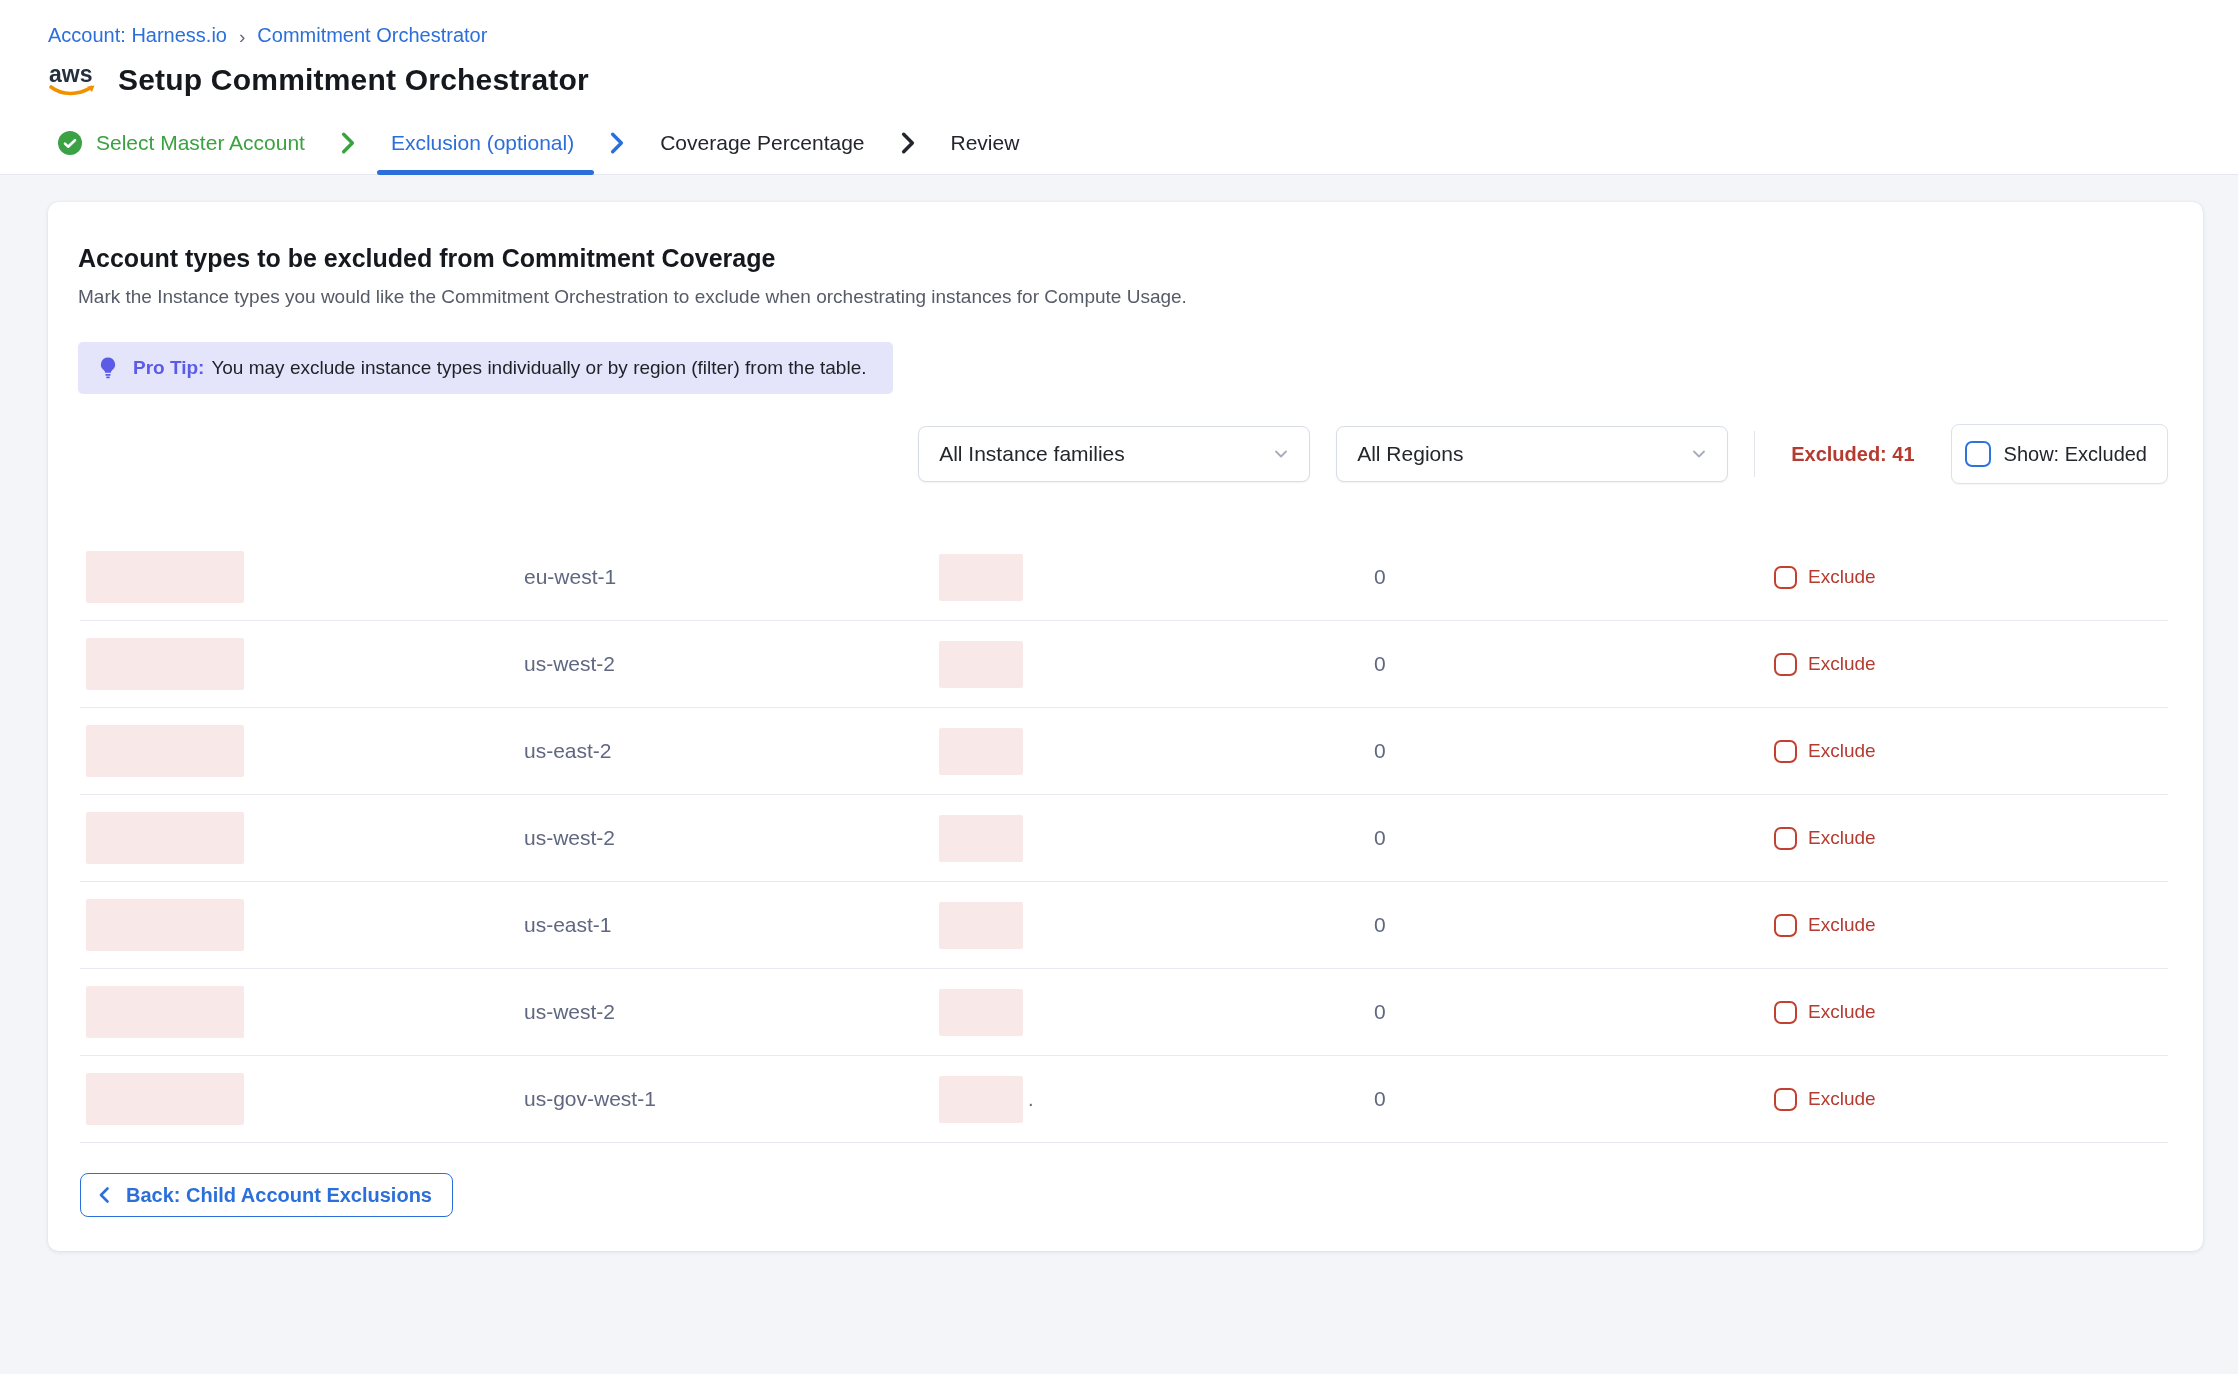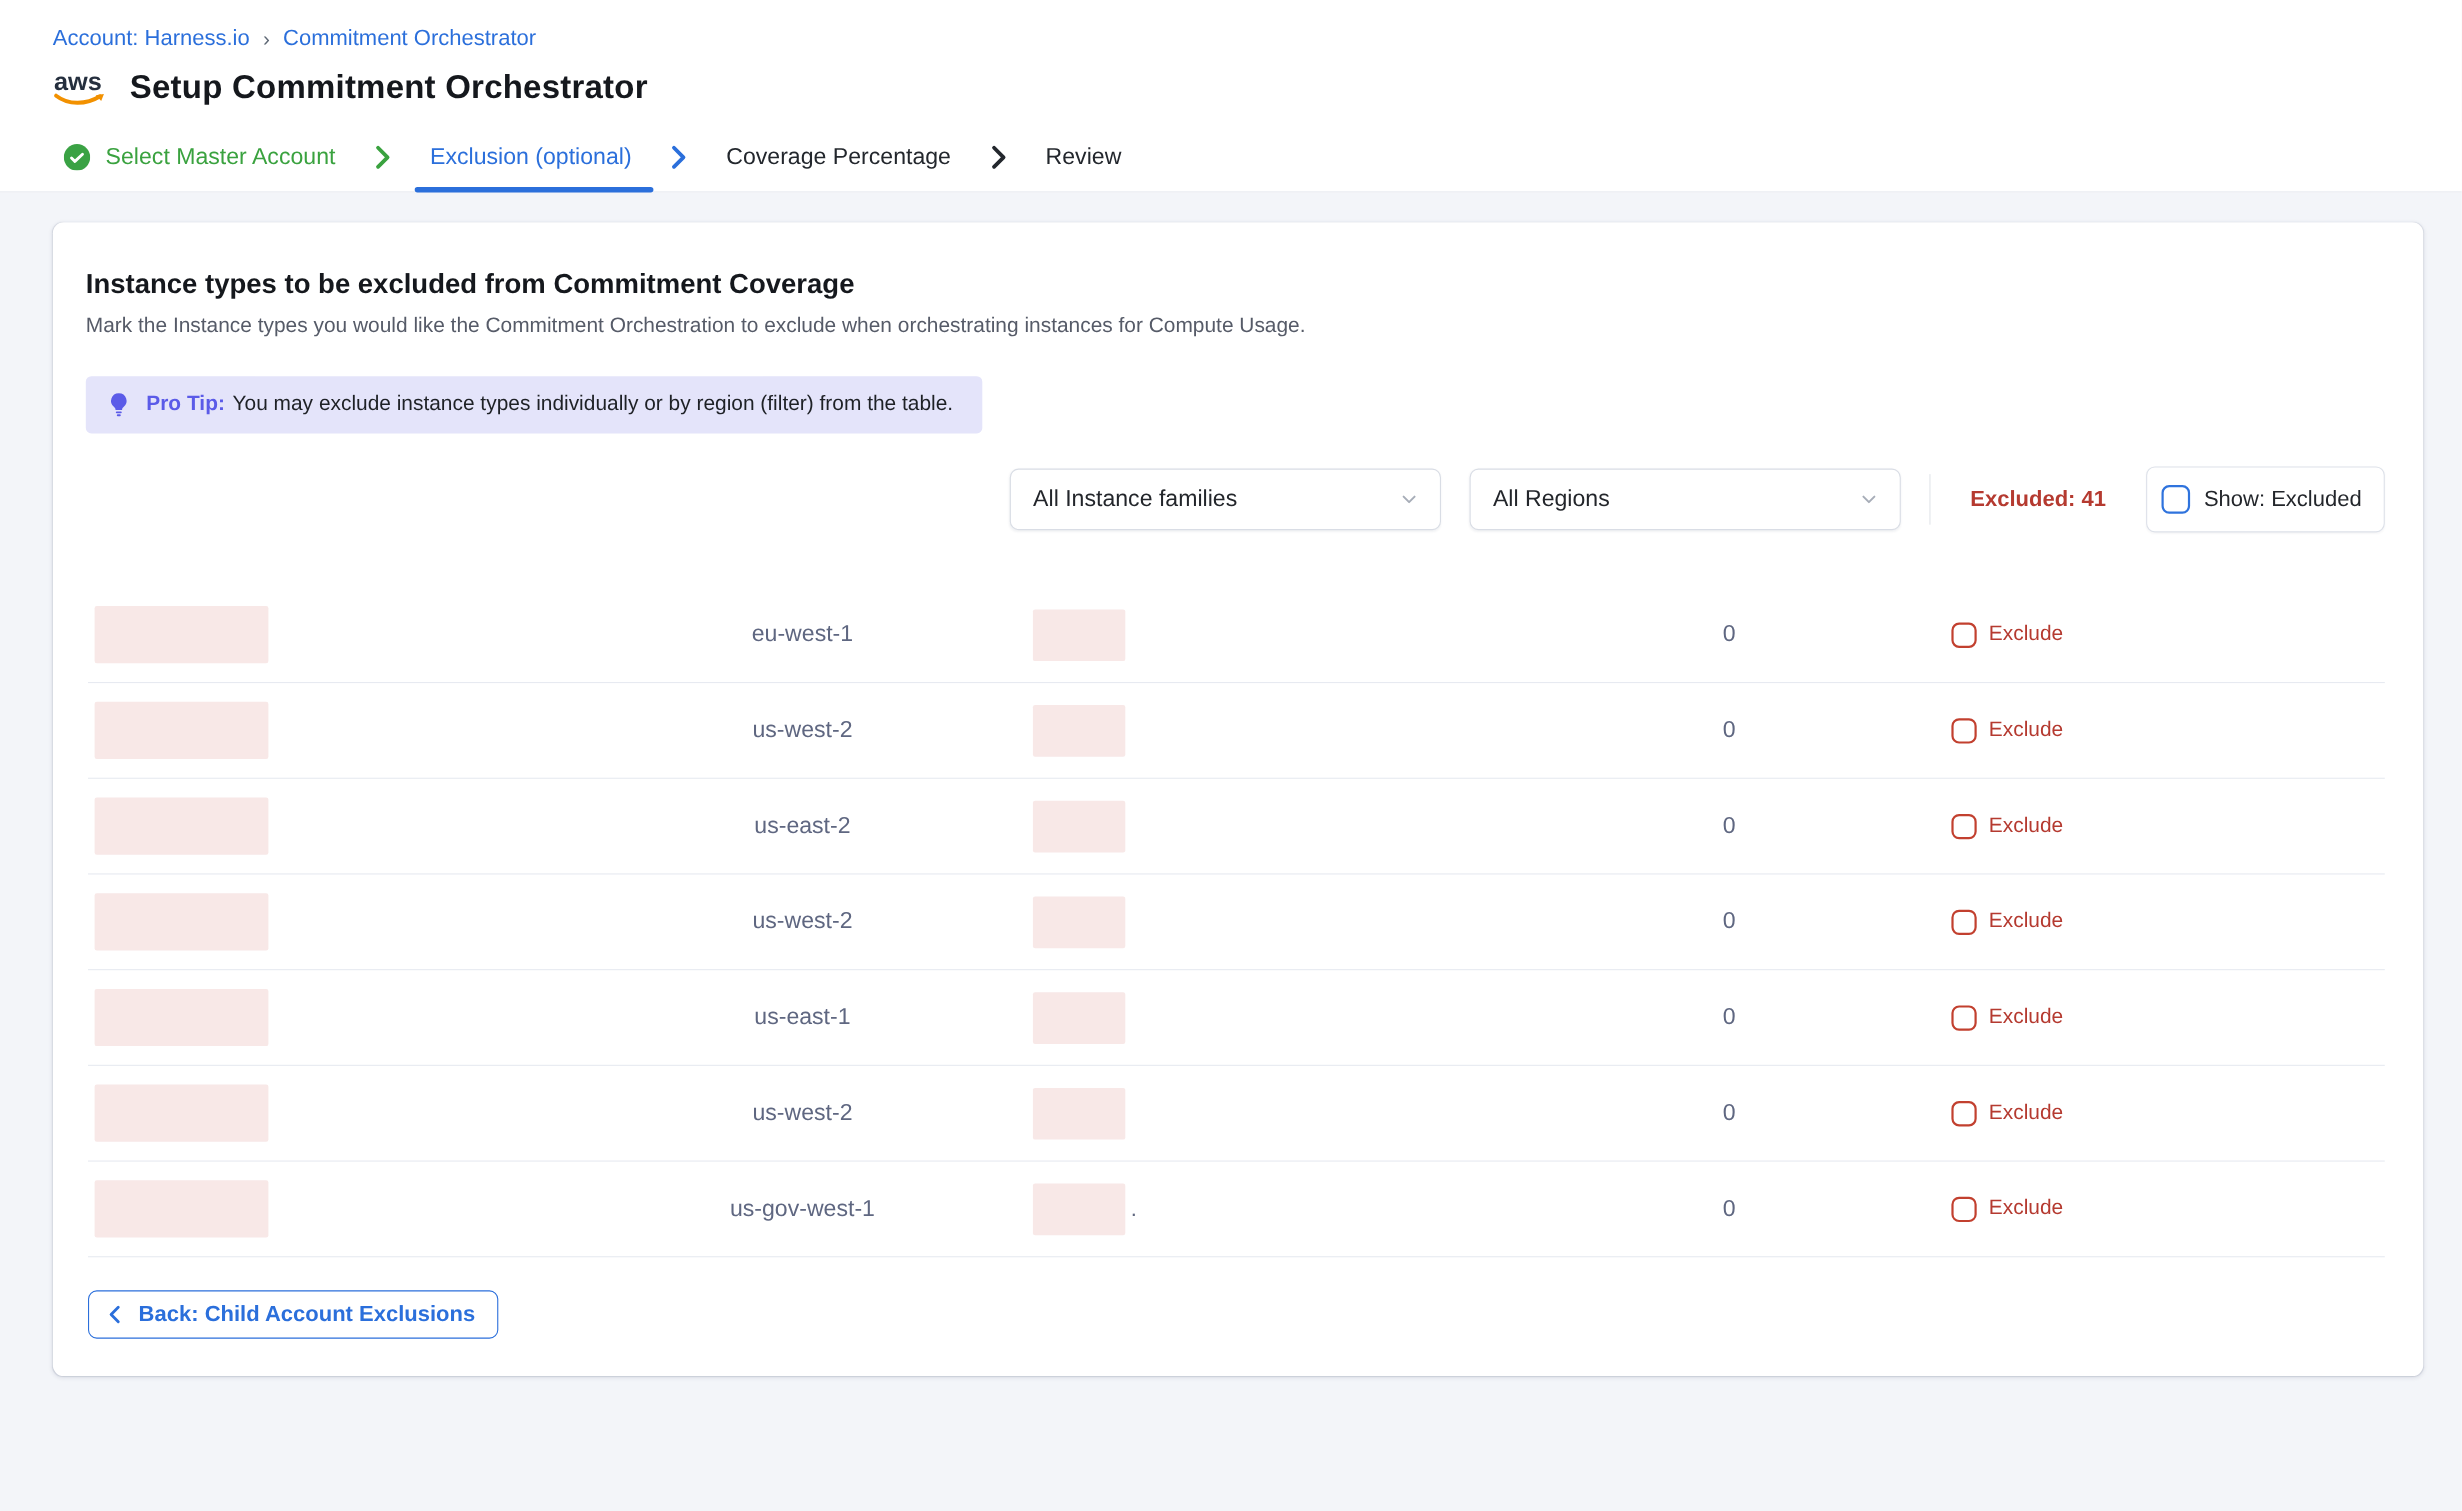--- a/index.html
+++ b/index.html
@@ -170,21 +170,21 @@
   .redact-sm {
     width:84px; height:47px;
     margin-left:4px;
     background:#f8e8e7;
     border-radius:2px;
     display:inline-block;
     vertical-align:middle;
   }
   .spend-cell { display:flex; align-items:center; }
   .spend-suffix { font-size:20px; color:#606880; margin-left:5px; }
-  .region-cell, .coverage-cell { font-size:21px; color:#5f6781; padding-left:14px;text-align:center; }
+  .region-cell, .coverage-cell { font-size:21px; color:#5f6781; padding-left:14px; }
   .coverage-cell { padding-left:24px; }
   .exclude-cell { display:flex; align-items:center; gap:11px; padding-left:4px; cursor:pointer; }
 
   
   .back-btn {
     margin:30px 0 0 32px;
     height:44px;
     display:inline-flex; align-items:center; gap:11px;
     padding:0 20px 0 14px;
     border:1.6px solid #2b6fdb;
@@ -242,21 +242,21 @@
       <path d="M8 4l8 8-8 8" stroke="currentColor" stroke-width="3.2" fill="none" stroke-linecap="round" stroke-linejoin="round"></path>
     </svg>
 
     <div class="step todo">
       <span>Review</span>
     </div>
   </nav>
 </div>
 
 <div class="card">
-  <h2>Instance types to be excluded from Commitment Coverage</h2>
+  <h2>Account types to be excluded from Commitment Coverage</h2>
   <div class="subheading">Mark the Instance types you would like the Commitment Orchestration to exclude when orchestrating instances for Compute Usage.</div>
 
   <div class="protip">
     <svg class="bulb" viewBox="0 0 24 24" fill="#5b5be8">
       <path d="M12 1.5a7 7 0 0 0-4.1 12.7c.7.5 1.1 1.3 1.1 2.1v.4h6v-.4c0-.8.4-1.6 1.1-2.1A7 7 0 0 0 12 1.5z"></path>
       <rect x="9.3" y="18" width="5.4" height="1.7" rx=".85"></rect>
       <rect x="10.2" y="20.6" width="3.6" height="1.7" rx=".85"></rect>
     </svg>
     <span><b>Pro Tip:</b> <span>You may exclude instance types individually or by region (filter) from the table.</span></span>
   </div>

